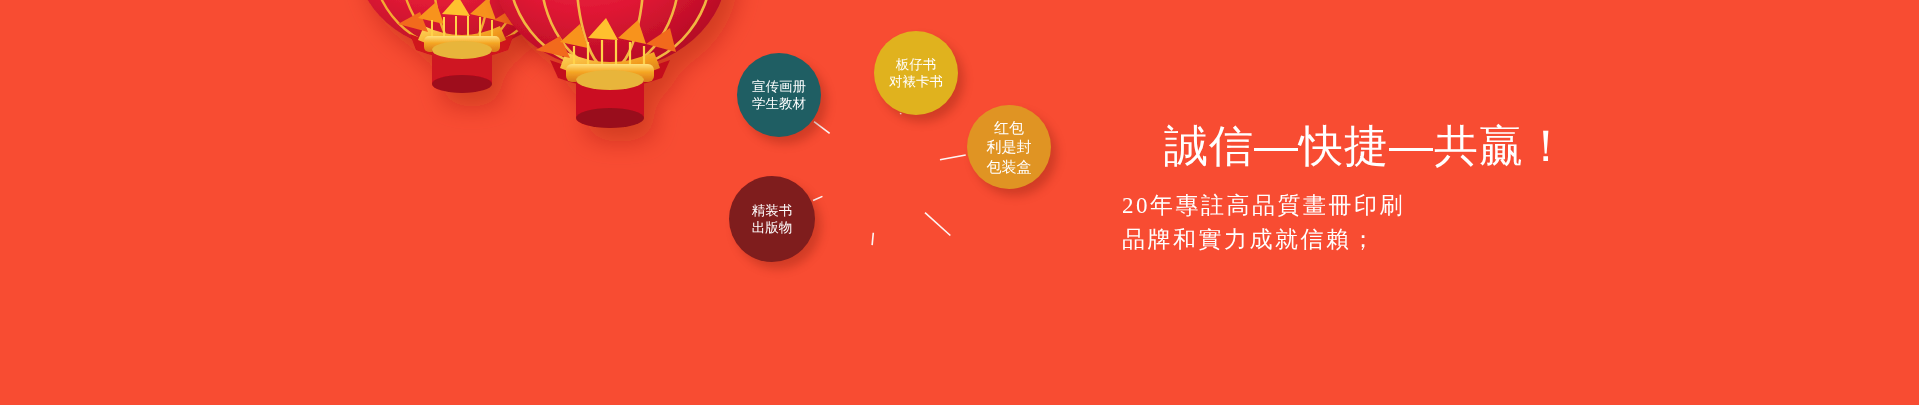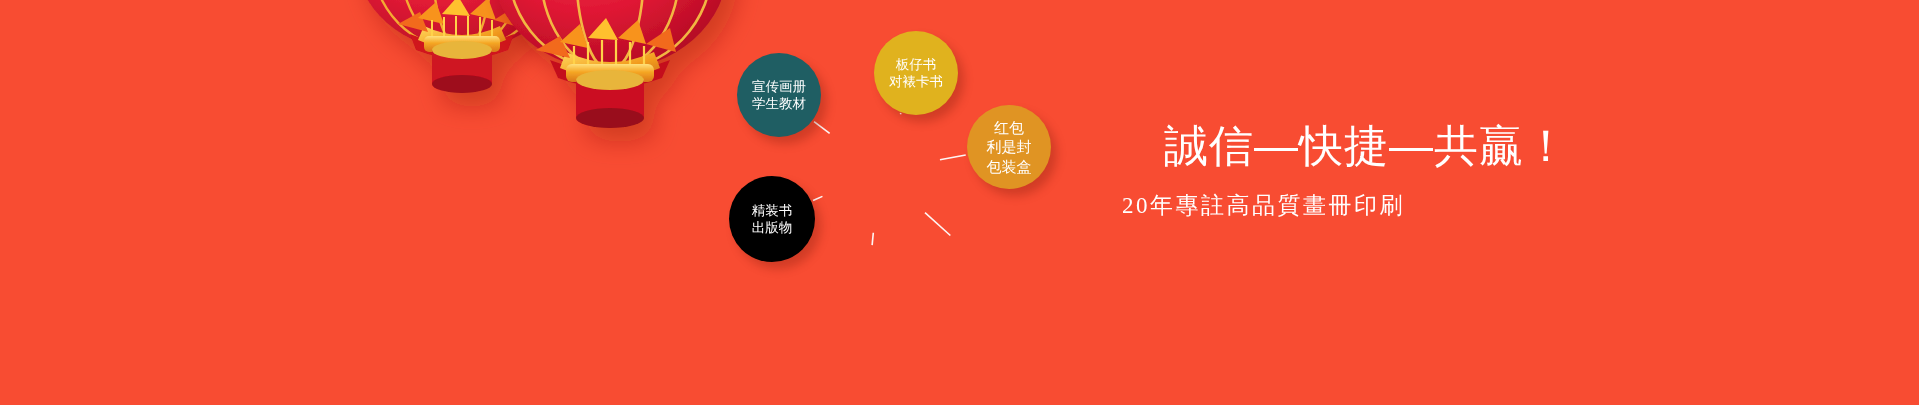--- a/index.html
+++ b/index.html
@@ -219,24 +219,25 @@
     </div>
 
     <div class="node node-leaf small" style="left:967px; top:105px; width:84px; height:84px; background:#e09423;">
       <span class="line">红包</span>
       <span class="line">利是封</span>
       <span class="line">包装盒</span>
     </div>
 
 
 
-    <div class="node node-leaf" style="left:729px; top:176px; width:86px; height:86px; background:#000000;text-align:center;">
+    <div class="node node-leaf" style="left:729px; top:176px; width:86px; height:86px; background:#7f1d1d;text-align:center;">
       <span class="line">精装书</span>
       <span class="line">出版物</span>
     </div>
   </div>
 
   <div class="headline">誠信—快捷—共贏！</div>
 
   <div class="subline subline-1">20年專註高品質畫冊印刷</div>
 
+  <div class="subline subline-2">品牌和實力成就信賴；</div>
 
 </div>
 
 </body></html>

